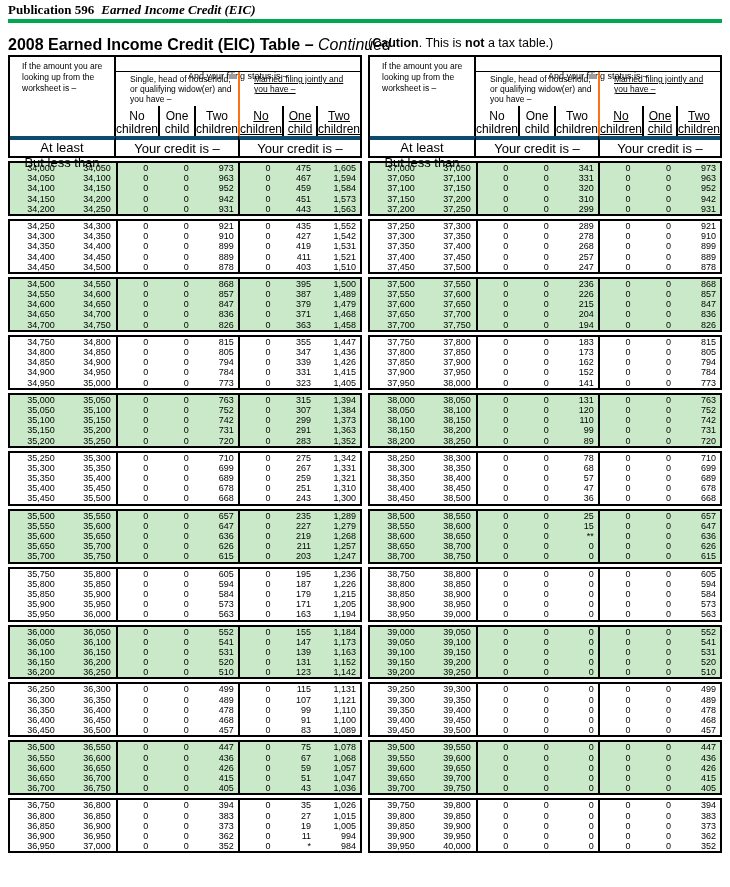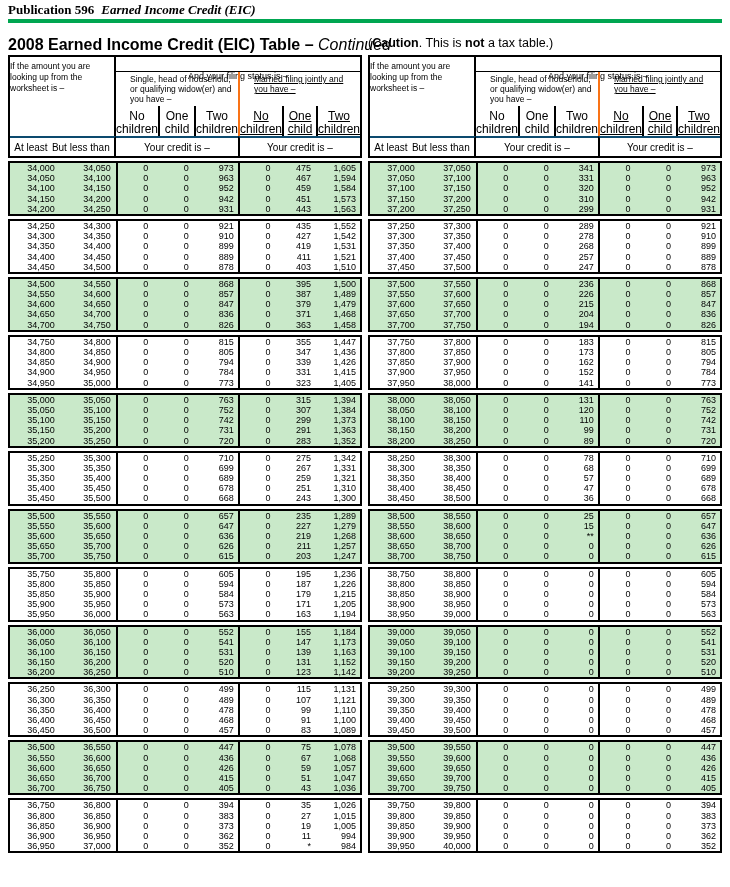--- a/index.html
+++ b/index.html
@@ -21,32 +21,32 @@
   
   .eic-table { position:absolute; top:55px; width:354px; }
   .t-left { left:8px; }
   .t-right { left:368px; }
 
   .thead {
     box-sizing:border-box; width:354px; border:2px solid #000;
     display:grid; grid-template-columns:106px 122px 122px; grid-template-rows:15px 64px 20px;
   }
   .h-lookup { grid-column:1; grid-row:1/3; border-right:2px solid #000;
-              padding:4px 4px 0 0; font-size:8.5px; line-height:1.3; }
+              padding:4px 4px 0 12px; font-size:8.5px; line-height:1.3; }
   .h-filing { grid-column:2/4; grid-row:1; border-bottom:1px solid #000;
               text-align:center; font-size:9px; padding-top:14px; }
   .h-group { grid-row:2; display:flex; flex-direction:column; }
   .h-single { grid-column:2; }
   .h-married { grid-column:3; border-left:2px solid #f97316;text-decoration:underline; }
   .h-group-label { padding:2px 3px 0 14px; font-size:8.5px; line-height:1.2; flex:1; }
   .h-children { display:flex; height:30px; }
   .h-child { flex:1; text-align:center; font-size:12px; line-height:1.1;
              display:flex; align-items:flex-end; justify-content:center; padding-bottom:0; }
   .h-child.mid { border-left:2px solid #000; border-right:2px solid #000; }
-  .h-row3 { grid-row:3; border-top:2px solid #0c4a6e; font-size:10px; }
+  .h-row3 { grid-row:3; border-top:4px solid #0c4a6e; font-size:13px;flex-direction:column; }
   .h-atleast { grid-column:1; border-right:2px solid #000;
                display:flex; justify-content:space-evenly; align-items:center; white-space:nowrap; }
   .h-credit { display:flex; align-items:center; justify-content:center; }
   .h-credit.second { border-left:2px solid #000; }
 
   .tbody { width:354px; }
   .group { box-sizing:border-box; width:354px; border:2px solid #000; margin-top:3px; background:#fff; }
   .group.green { background:var(--row-green, #c9e9c9); }
   .grow { display:flex; height:10.2px; line-height:10.2px; font-size:9px; }
   .cell { box-sizing:border-box; height:100%; text-align:right; white-space:nowrap; }

